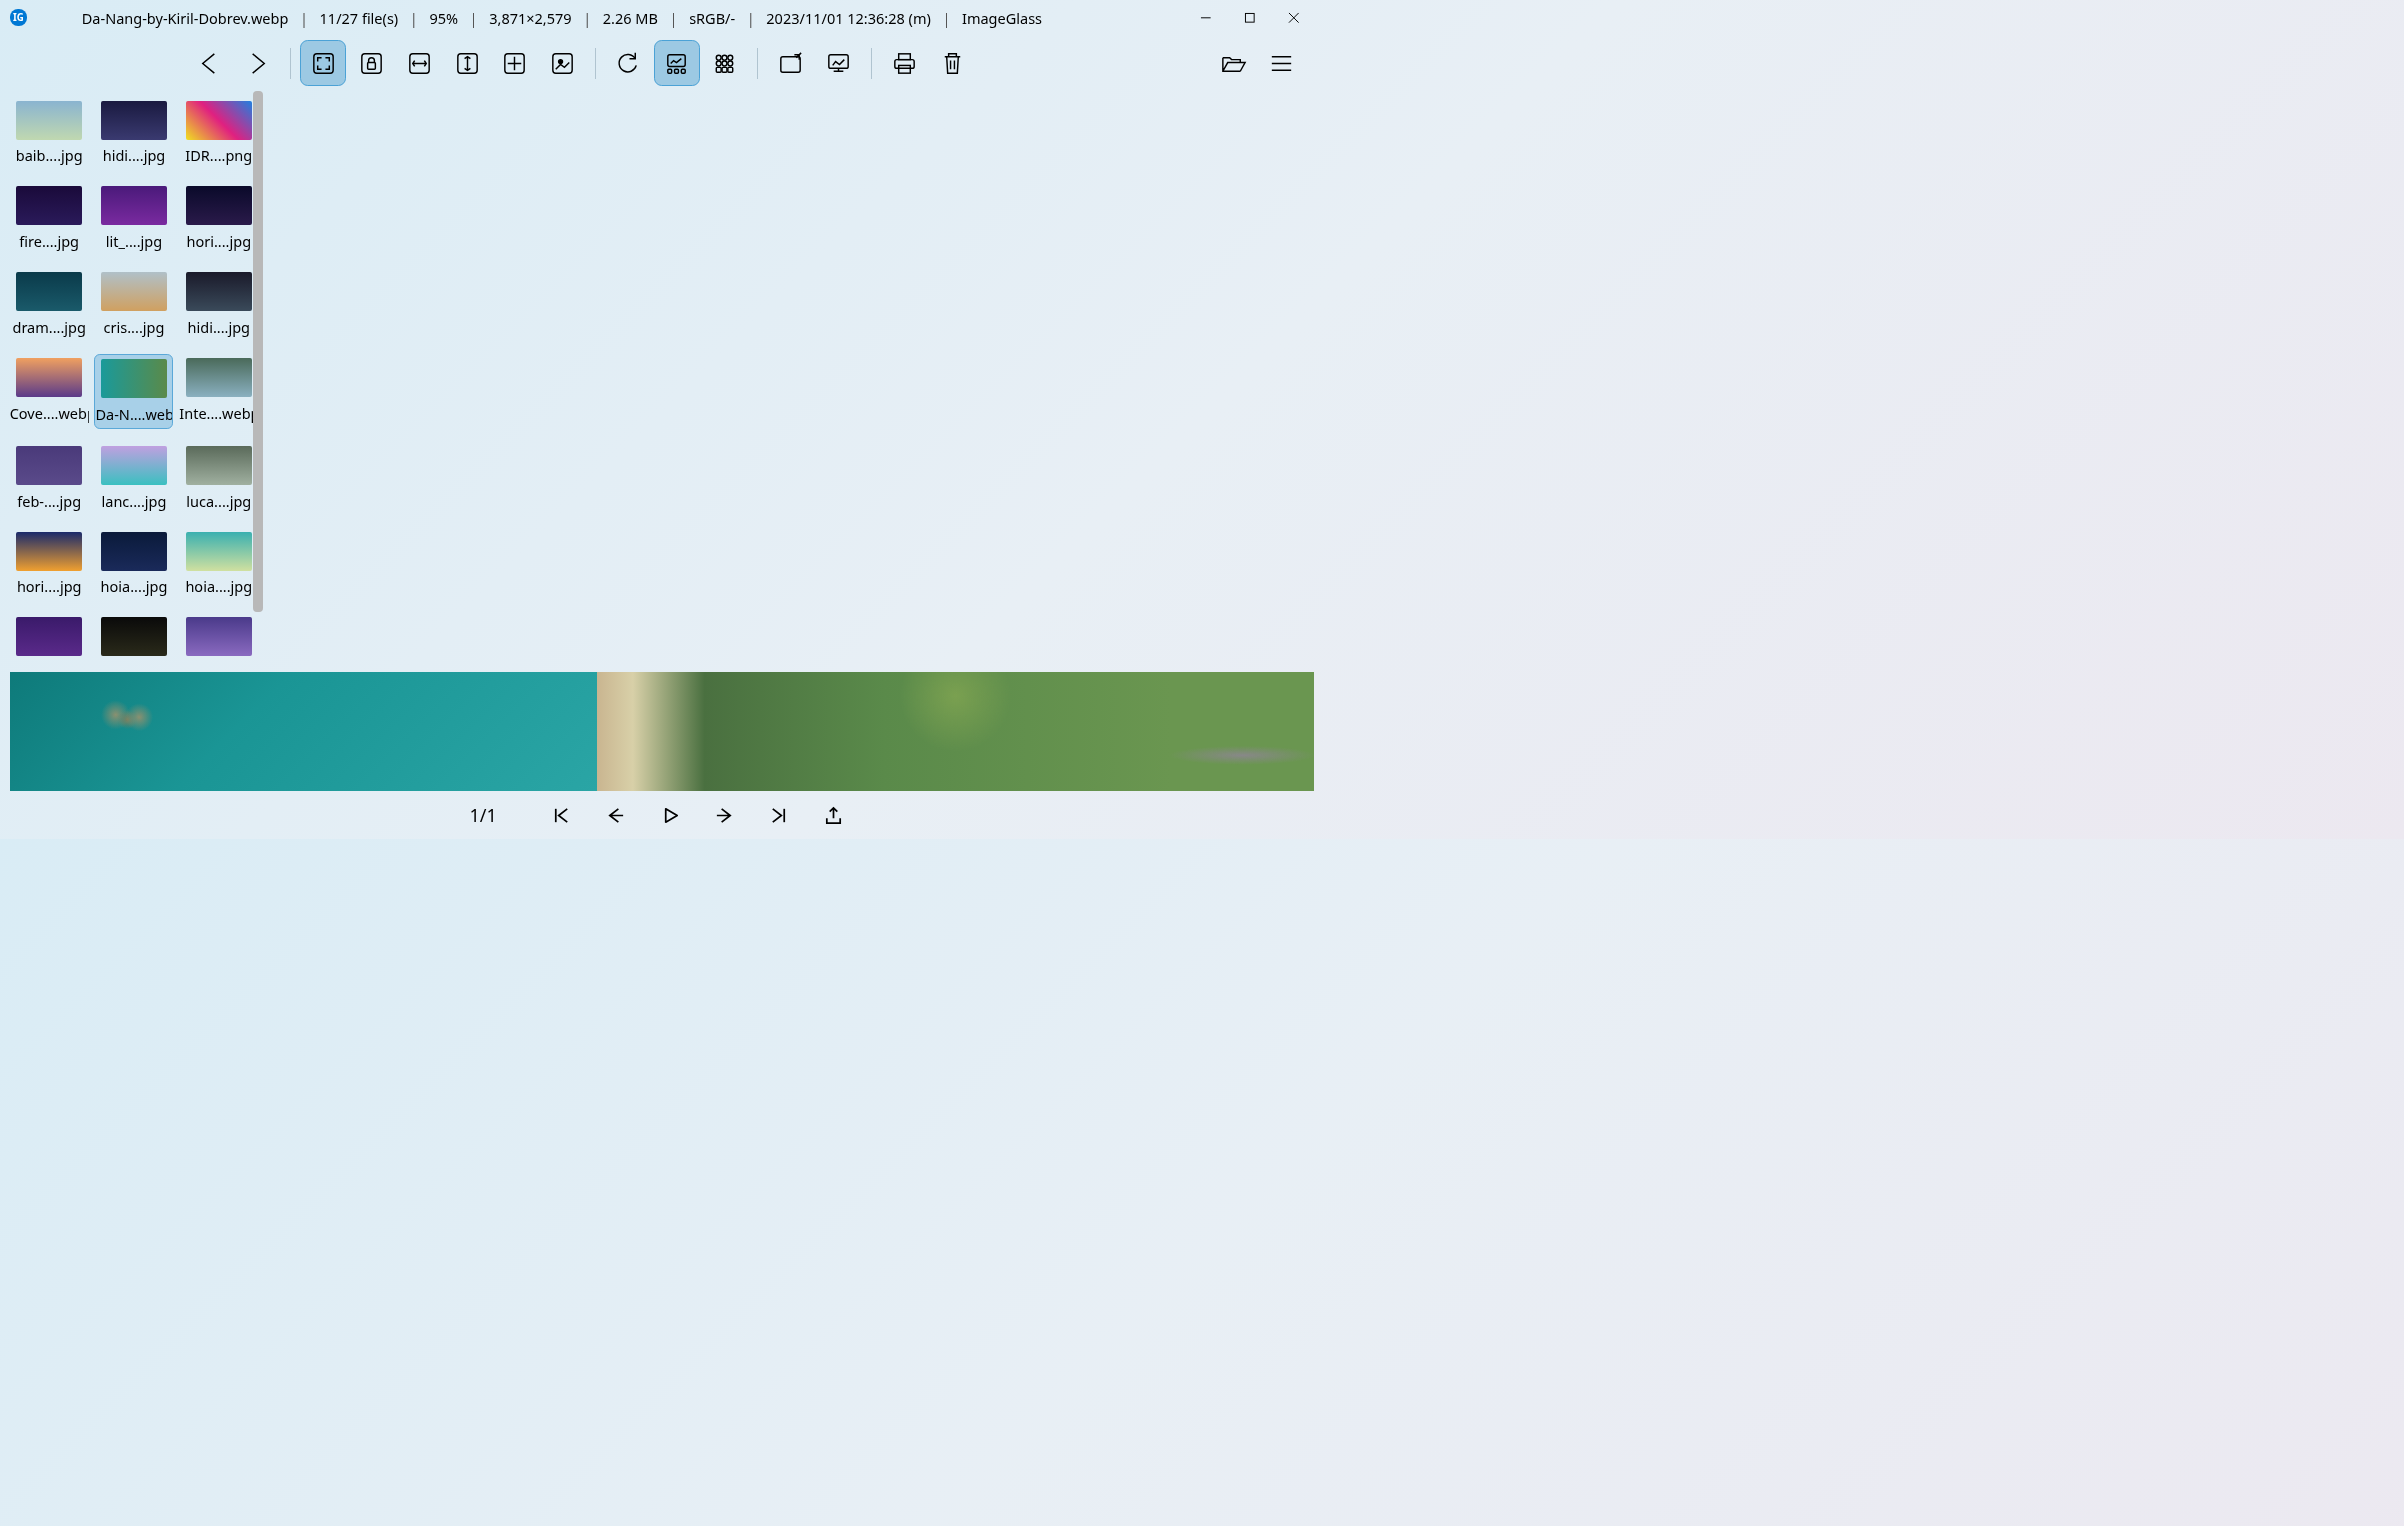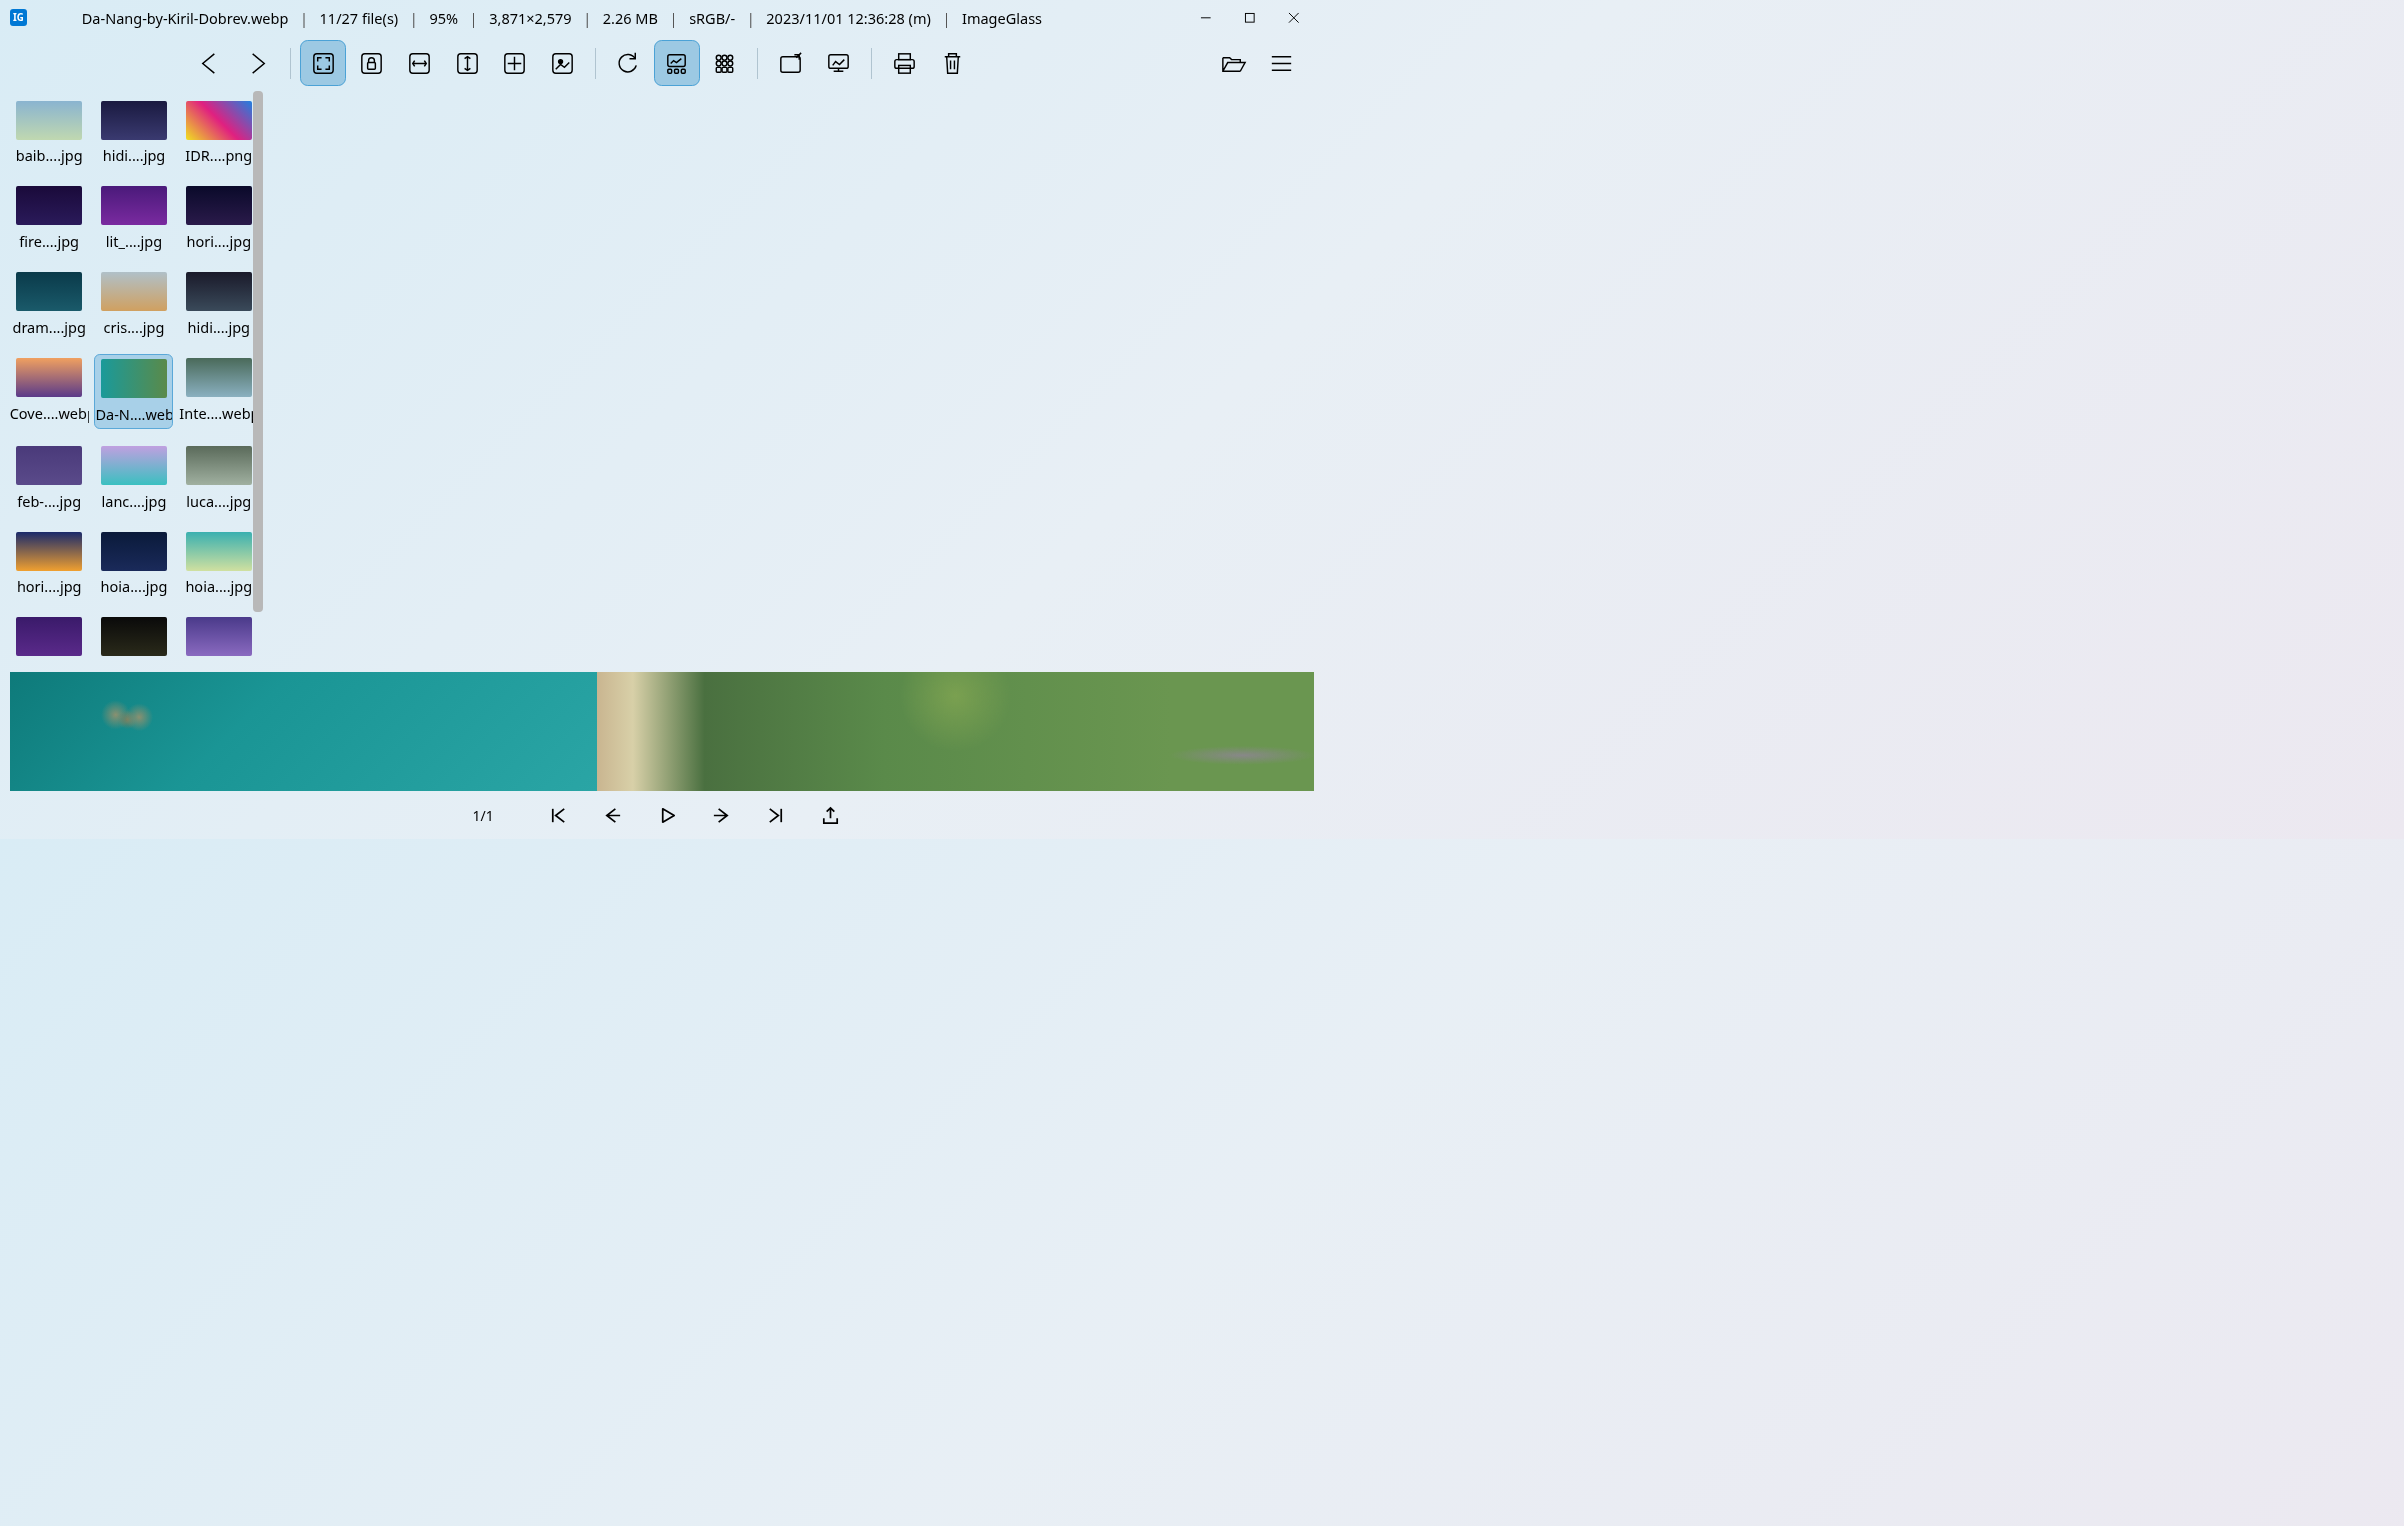--- a/index.html
+++ b/index.html
@@ -16,21 +16,21 @@
 .titlebar {
   height: 35px;
   display: flex;
   align-items: center;
   padding: 0 3.9px 0 9.7px;
   gap: 0;
 }
 .title-icon {
   width: 17.4px; height: 17.4px;
   background: #0078d4;
-  border-radius: 3px;
+  border-radius: 8px;
   display: flex;
   align-items: center;
   justify-content: center;
   color: #fff;
   font-size: 9.7px;
   font-weight: bold;
   margin-right: 7.7px;
 }
 .title-parts { display: flex; align-items: center; flex: 1; gap: 0; margin-left: 47px; }
 .title-sep { padding: 0 11.6px; color: #555; }
@@ -111,21 +111,21 @@
 }
 .statusbar {
   height: 48px;
   display: flex;
   align-items: center;
   justify-content: center;
   gap: 19.3px;
 }
 .sbtn { width: 35px; height: 35px; display: flex; align-items: center; justify-content: center; }
 .sbtn svg { width: 21px; height: 21px; stroke: #000; fill: none; stroke-width: 1.8; }
-.page-indicator { font-size: 14px; margin-right: 28px; }
+.page-indicator { font-size: 18px; margin-right: 28px; }
 </style>
 </head>
 <body>
 
 <div class="titlebar">
   <div class="title-icon">IG</div>
   <div class="title-parts">
     <span>Da-Nang-by-Kiril-Dobrev.webp</span>
     <span class="title-sep">|</span>
     <span>11/27 file(s)</span>

